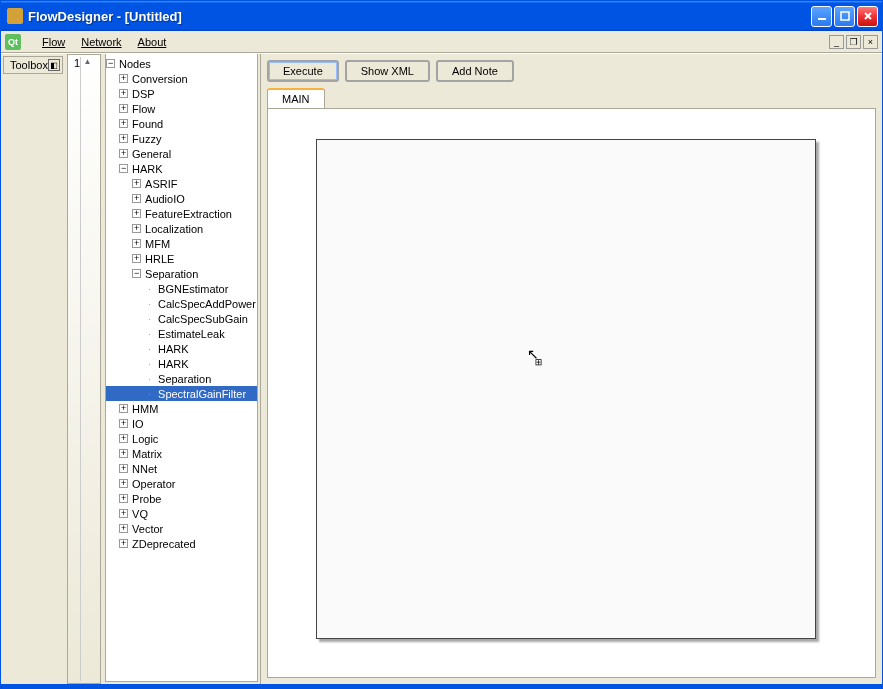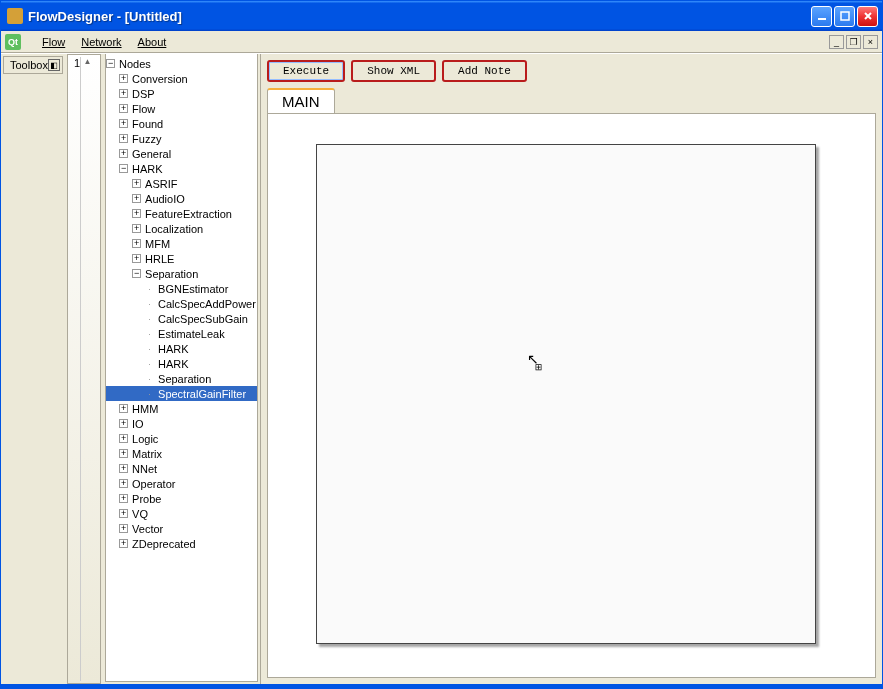--- a/index.html
+++ b/index.html
@@ -130,39 +130,38 @@
 
 
 .right { flex:1; display:flex; flex-direction:column; background:#ece9d8; }
 .toolbar {
   display:flex; gap:6px;
   padding:6px;
 }
 .toolbar button {
   padding:3px 14px;
   background:#ece9d8;
-  border:2px solid #b91c1c;
+  border:2px solid #a3a3a3;
   border-radius:3px;
   font-size:11px;
   cursor:pointer;
-  font-family:Liberation Mono, monospace;
 }
 .toolbar button.primary { box-shadow: inset 0 0 0 1px #95bdff; }
 .tabbar {
   display:flex;
   padding-left:6px;
 }
 .tab {
   padding:3px 14px;
   background:#fff;
   border:1px solid #aca899;
   border-bottom:none;
   border-top:2px solid #f7b13c;
   border-radius:3px 3px 0 0;
-  font-size:15px;
+  font-size:11px;
   cursor:pointer;
 }
 .canvas-wrap {
   flex:1;
   background:#fff;
   margin:0 6px 6px 6px;
   border:1px solid #aca899;
   position:relative;
 }
 .canvas-inner {

